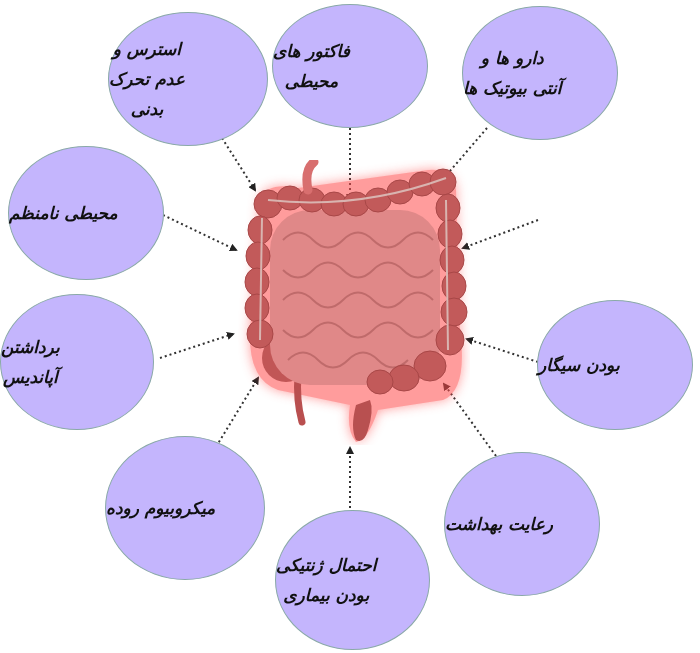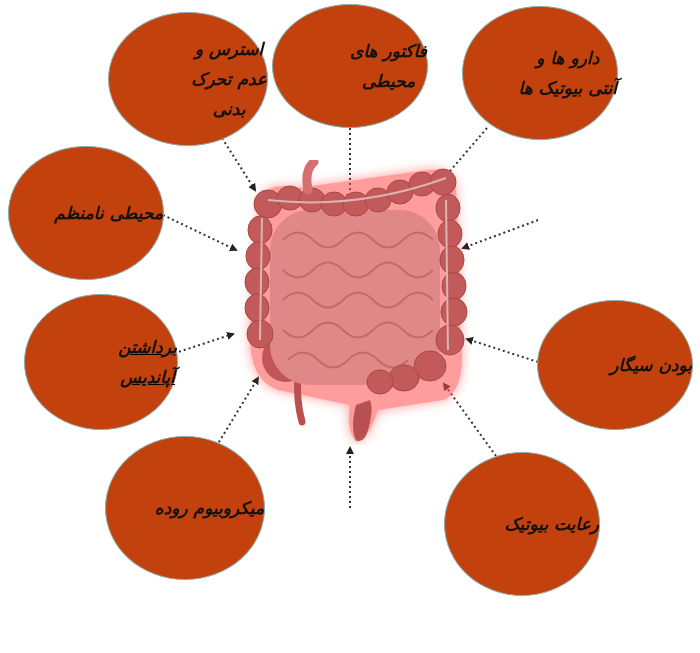--- a/index.html
+++ b/index.html
@@ -1,23 +1,23 @@
 <!DOCTYPE html>
 <html><head>
 <meta charset="utf-8">
 <style>
   html, body { margin:0; padding:0; background:#ffffff; }
   body { width:700px; height:653px; position:relative; overflow:hidden;
          font-family:"DejaVu Sans", sans-serif; }
   .stage { position:absolute; left:0; top:0; width:700px; height:653px; }
   svg.lines { position:absolute; left:0; top:0; width:700px; height:653px; }
   .bubble { position:absolute; border-radius:50%;
-            background:#c2410c; border:1.5px solid #8aa9a8;
+            background:#c4b5fd; border:1.5px solid #8aa9a8;
             box-sizing:border-box;
-            display:flex; align-items:center; justify-content:flex-end;
+            display:flex; align-items:center; justify-content:flex-start;
             text-align:center; }
   .bubble .txt { direction:rtl; font-weight:bold; font-style:italic;
                  color:#111; font-size:17px; line-height:30px;
                  font-family:"DejaVu Sans", sans-serif; white-space:pre-line; }
   .gut { position:absolute; left:238px; top:160px; width:232px; height:285px; }
 </style>
 </head>
 <body>
 
 <div class="stage">
@@ -120,31 +120,35 @@
   <div class="bubble" style="left:462px; top:6px; width:156px; height:134px;">
     <span class="txt">دارو ها و
 آنتی بیوتیک ها</span>
   </div>
 
   <div class="bubble" style="left:8px; top:146px; width:156px; height:134px;">
     <span class="txt">محیطی نامنظم</span>
   </div>
 
 
-  <div class="bubble" style="left:24px; top:294px; width:154px; height:136px;text-decoration:underline;">
+  <div class="bubble" style="left:0; top:294px; width:154px; height:136px;">
     <span class="txt">برداشتن
 آپاندیس</span>
   </div>
 
   <div class="bubble" style="left:537px; top:300px; width:156px; height:130px;">
     <span class="txt">بودن سیگار</span>
   </div>
 
   <div class="bubble" style="left:105px; top:436px; width:160px; height:144px;">
     <span class="txt">میکروبیوم روده</span>
   </div>
 
+  <div class="bubble" style="left:275px; top:510px; width:155px; height:140px;">
+    <span class="txt">احتمال ژنتیکی
+بودن بیماری</span>
+  </div>
 
   <div class="bubble" style="left:444px; top:452px; width:156px; height:144px;">
-    <span class="txt">رعایت بیوتیک</span>
+    <span class="txt">رعایت بهداشت</span>
   </div>
 
 </div>
 
 </body></html>

